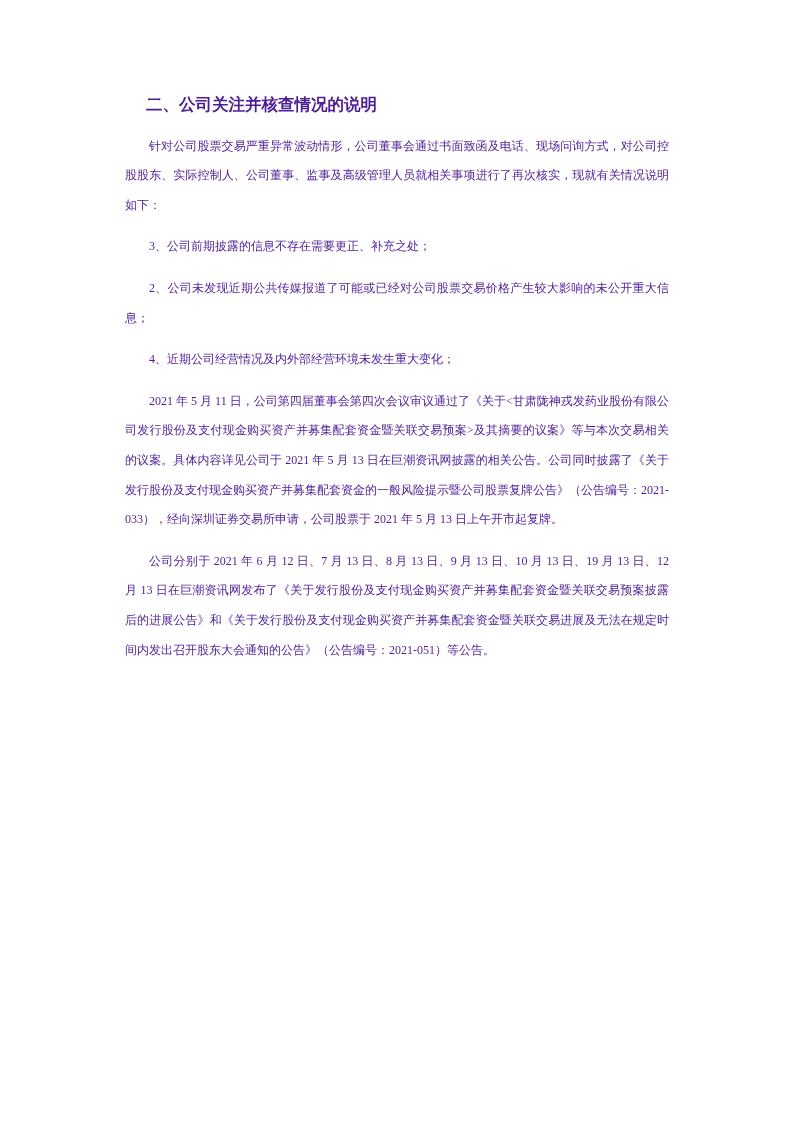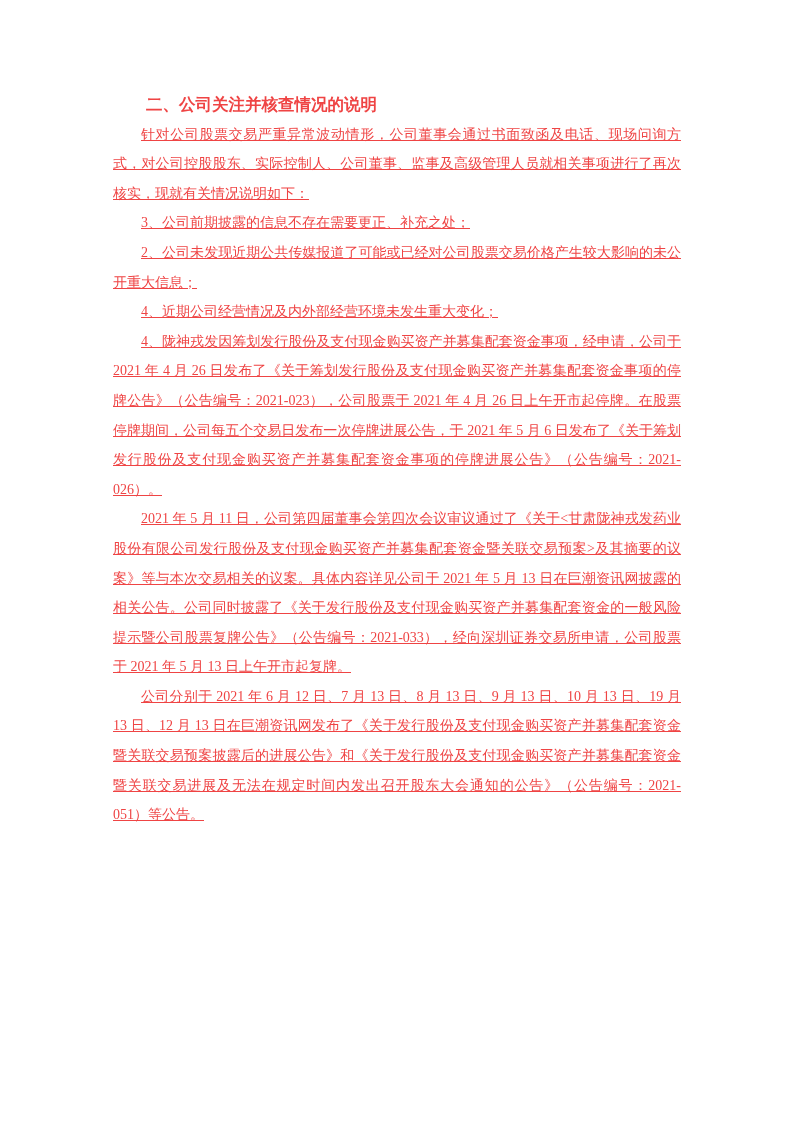--- a/index.html
+++ b/index.html
@@ -8,54 +8,52 @@
     background: #ffffff;
   }
   .page {
     position: relative;
     width: 793px;
     height: 1122px;
     background: #ffffff;
     box-sizing: border-box;
     padding: 90px 112px 0 113px;
     font-family: "Liberation Serif", "DejaVu Serif", serif;
-    color: #ef4444;
+    color: #4c1d95;
     overflow: hidden;
   }
   .section-title {
     margin: 0;
     font-size: 16.5px;
     line-height: 29.6px;
     font-weight: bold;
     text-indent: 2em;
     text-align: left;
     white-space: nowrap;
   }
   .para {
-    margin: 0;
-    font-size: 14px;
+    margin: 12px;
+    font-size: 12px;
     line-height: 29.6px;
     text-align: justify;
     text-indent: 2em;
-    text-decoration: underline;
   }
 </style>
 </head>
 <body>
 
 <div class="page">
   <h2 class="section-title">二、公司关注并核查情况的说明</h2>
 
   <p class="para">针对公司股票交易严重异常波动情形，公司董事会通过书面致函及电话、现场问询方式，对公司控股股东、实际控制人、公司董事、监事及高级管理人员就相关事项进行了再次核实，现就有关情况说明如下：</p>
 
   <p class="para">3、公司前期披露的信息不存在需要更正、补充之处；</p>
 
   <p class="para">2、公司未发现近期公共传媒报道了可能或已经对公司股票交易价格产生较大影响的未公开重大信息；</p>
 
   <p class="para">4、近期公司经营情况及内外部经营环境未发生重大变化；</p>
 
-  <p class="para">4、陇神戎发因筹划发行股份及支付现金购买资产并募集配套资金事项，经申请，公司于 2021 年 4 月 26 日发布了《关于筹划发行股份及支付现金购买资产并募集配套资金事项的停牌公告》（公告编号：2021-023），公司股票于 2021 年 4 月 26 日上午开市起停牌。在股票停牌期间，公司每五个交易日发布一次停牌进展公告，于 2021 年 5 月 6 日发布了《关于筹划发行股份及支付现金购买资产并募集配套资金事项的停牌进展公告》（公告编号：2021-026）。</p>
 
   <p class="para">2021 年 5 月 11 日，公司第四届董事会第四次会议审议通过了《关于&lt;甘肃陇神戎发药业股份有限公司发行股份及支付现金购买资产并募集配套资金暨关联交易预案&gt;及其摘要的议案》等与本次交易相关的议案。具体内容详见公司于 2021 年 5 月 13 日在巨潮资讯网披露的相关公告。公司同时披露了《关于发行股份及支付现金购买资产并募集配套资金的一般风险提示暨公司股票复牌公告》（公告编号：2021-033），经向深圳证券交易所申请，公司股票于 2021 年 5 月 13 日上午开市起复牌。</p>
 
   <p class="para">公司分别于 2021 年 6 月 12 日、7 月 13 日、8 月 13 日、9 月 13 日、10 月 13 日、19 月 13 日、12 月 13 日在巨潮资讯网发布了《关于发行股份及支付现金购买资产并募集配套资金暨关联交易预案披露后的进展公告》和《关于发行股份及支付现金购买资产并募集配套资金暨关联交易进展及无法在规定时间内发出召开股东大会通知的公告》（公告编号：2021-051）等公告。</p>
 
 </div>
 
 </body></html>

